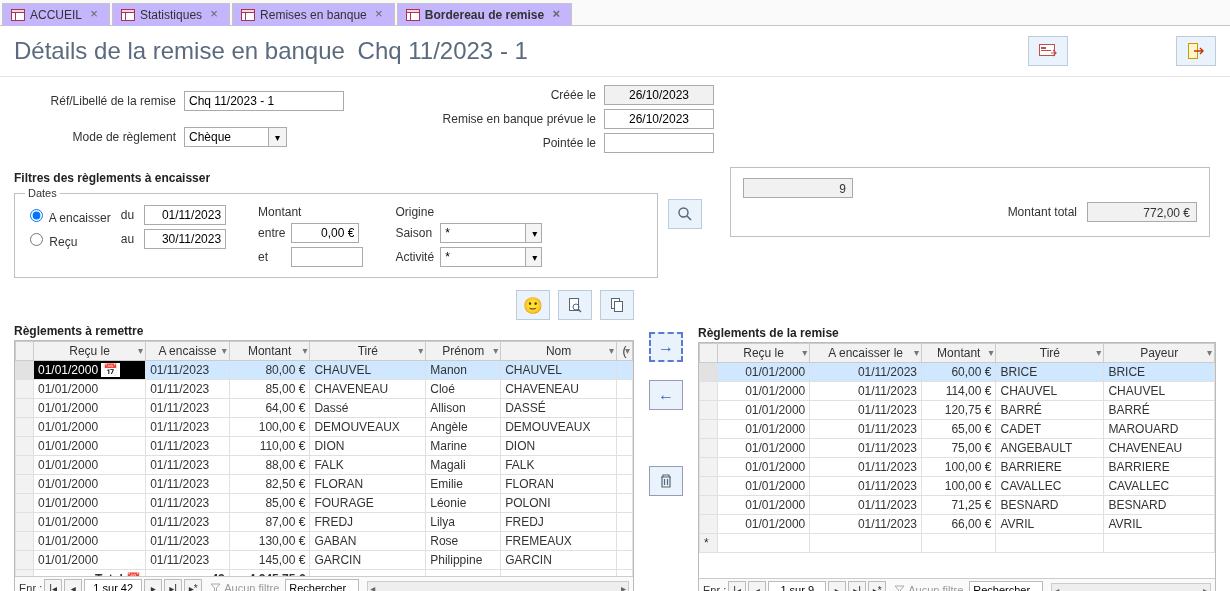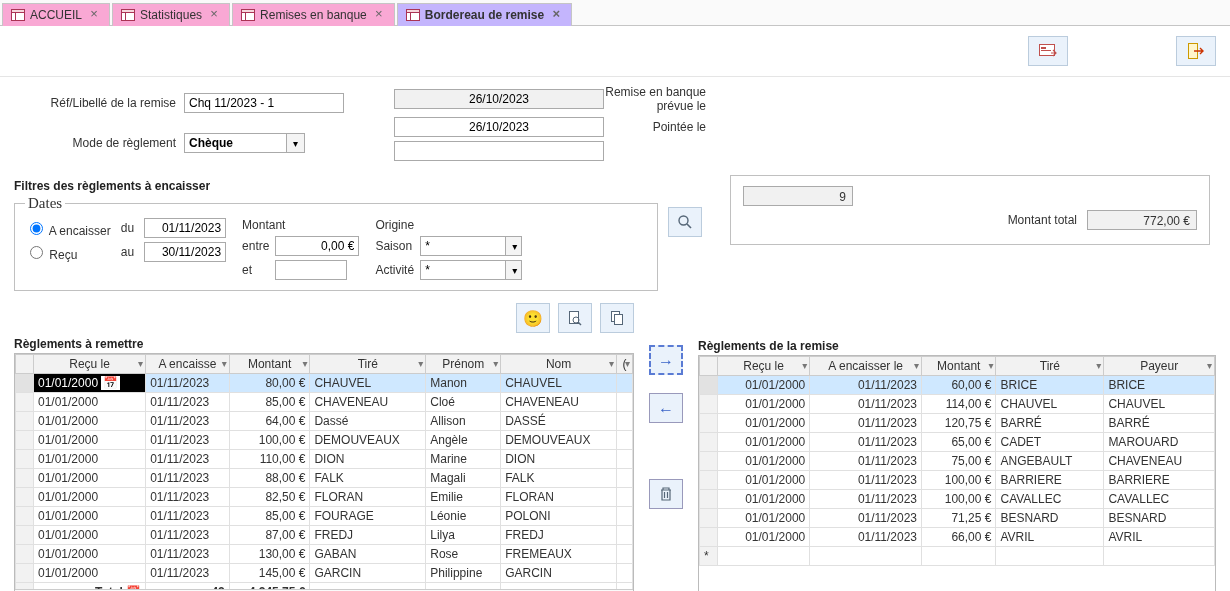--- a/index.html
+++ b/index.html
@@ -1,20 +1,20 @@
 <!DOCTYPE html>
 <html><head>
 <meta charset="utf-8">
 <style>
 * { box-sizing: border-box; font-family: "Segoe UI", Arial, sans-serif; }
 body { margin: 0; padding: 0; background: #fff; font-size: 12px; color: #333; width: 1230px; }
 
 
 .tabstrip { display: flex; align-items: flex-end; border-bottom: 1px solid #c5c5c5; background: #fafafa; padding-left: 2px; height: 26px; }
-.tab { display: flex; align-items: center; gap: 5px; padding: 4px 8px; border: 1px solid #c5c5c5; border-bottom: none; background: #f9a8d4; margin-right: 2px; font-size: 12px; position: relative; top: 1px; }
+.tab { display: flex; align-items: center; gap: 5px; padding: 4px 8px; border: 1px solid #c5c5c5; border-bottom: none; background: #c4b5fd; margin-right: 2px; font-size: 12px; position: relative; top: 1px; }
 .tab.active { background: #c4b5fd; font-weight: 600; }
 .tab .ticon { width: 14px; height: 12px; display: inline-flex; }
 .tab .close { width: 14px; height: 14px; text-align: center; line-height: 12px; cursor: pointer; color: #666; font-size: 13px; }
 
 
 .title-row { display: flex; align-items: center; padding: 10px 14px; border-bottom: 1px solid #e5e5e5; }
 .big-title { font-size: 24px; color: #5b6b7d; font-weight: 400; }
 .big-title .sub { margin-left: 6px; }
 .title-spacer { flex: 1; }
 .hdr-btn { width: 40px; height: 30px; border: 1px solid #bcd; background: #eaf2fb; display: flex; align-items: center; justify-content: center; margin-left: 8px; cursor: pointer; }
@@ -25,22 +25,22 @@
 .lbl { text-align: right; padding-right: 8px; color: #333; }
 .inp { height: 20px; border: 1px solid #aaa; padding: 1px 4px; font-size: 12px; background: #fff; }
 .inp.readonly { background: #f1f1f1; text-align: center; }
 .inp.right { text-align: right; }
 
 
 .subhead { font-weight: 700; font-size: 12px; margin: 4px 0 2px 0; color: #222; }
 
 
 fieldset.filters { border: 1px solid #c0c0c0; padding: 6px 10px 10px 10px; margin: 0; }
-.filters legend { font-size: 15px; padding: 0 3px; font-family: Liberation Serif, serif; }
-.filters-line { display: flex; align-items: flex-start; gap: 16px; }
+.filters legend { font-size: 11px; padding: 0 3px; }
+.filters-line { display: flex; align-items: flex-start; gap: 32px; }
 .dates-block { display: grid; grid-template-columns: auto auto auto; row-gap: 4px; column-gap: 10px; align-items: center; }
 .montant-block, .origine-block { }
 .mini-lbl { font-size: 12px; }
 .btn-search { width: 34px; height: 30px; border: 1px solid #bcd; background: #eaf2fb; display: flex; align-items: center; justify-content: center; cursor: pointer; margin-top: 12px; }
 
 
 .cols { display: flex; gap: 28px; align-items: flex-start; margin-top: 6px; }
 .col-left { width: 688px; }
 .col-right { width: 480px; }
 .totals-box { border: 1px solid #c0c0c0; padding: 10px 12px; }
@@ -126,20 +126,24 @@
           <rect x="0.5" y="0.5" width="13" height="3" fill="#f6d6dc" stroke="#a35"></rect>
           <line x1="4.5" y1="4" x2="4.5" y2="11" stroke="#a35"></line>
         </svg>
       </span>
       <span>Bordereau de remise</span>
       <span class="close">×</span>
     </div>
   </div>
 
 <div class="title-row">
+  <div class="big-title">
+    <span>Détails de la remise en banque</span>
+    <span class="sub">Chq 11/2023 - 1</span>
+  </div>
   <div class="title-spacer"></div>
   <div class="hdr-btn">
     <svg width="18" height="14" viewBox="0 0 18 14">
         <rect x="0.5" y="0.5" width="15" height="11" fill="#fff" stroke="#c0504d"></rect>
         <rect x="2" y="3" width="5" height="2" fill="#c0504d"></rect>
         <rect x="2" y="6" width="10" height="1" fill="#c0504d"></rect>
         <path d="M12 9 L17 9 M14 6 L17 9 L14 12" fill="none" stroke="#c0504d" stroke-width="1.2"></path>
       </svg>
   </div>
   <div style="width:100px"></div>
@@ -152,25 +156,26 @@
 </div>
 
 <div class="form-body">
 
   <div style="display:flex; gap:40px;">
     <div class="form-rows" style="grid-template-columns:170px 160px; width:340px;">
       <div class="lbl">Réf/Libellé de la remise</div>
       <input class="inp" value="Chq 11/2023 - 1" style="">
       <div class="lbl">Mode de règlement</div>
       <div style="display:flex;">
-        <input class="inp" style="width: 103px; font-weight: bold;" value="Chèque">
+        <input class="inp" style="width: 85px;" value="Chèque">
         <button style="width:18px;height:20px;border:1px solid #aaa;border-left:none;background:#f4f4f4;font-size:10px;">▾</button>
       </div>
     </div>
     <div class="form-rows" style="grid-template-columns:210px 110px; width:330px;">
+      <div class="lbl">Créée le</div>
       <input class="inp readonly" readonly="" value="26/10/2023" style="">
       <div class="lbl">Remise en banque prévue le</div>
       <input class="inp" style="text-align: center;" value="26/10/2023">
       <div class="lbl">Pointée le</div>
       <input class="inp" value="" style="">
     </div>
   </div>
 
   <div class="cols">
     <div class="col-left">
@@ -184,21 +189,21 @@
               <span class="mini-lbl">du</span>
               <input class="inp right" style="width: 82px;" value="01/11/2023">
               <label><input type="radio" style=""> <span>Reçu</span></label>
               <span class="mini-lbl">au</span>
               <input class="inp right" style="width: 82px;" value="30/11/2023">
             </div>
             <div class="montant-block">
               <div class="mini-lbl">Montant</div>
               <div style="display:grid;grid-template-columns:auto auto;row-gap:4px;column-gap:6px;align-items:center;margin-top:4px;">
                 <span class="mini-lbl">entre</span>
-                <input class="inp right" style="width: 84px;" value="0,00 €">
+                <input class="inp right" style="width: 68px;" value="0,00 €">
                 <span class="mini-lbl">et</span>
                 <input class="inp right" style="width: 72px;" value="">
               </div>
             </div>
             <div class="origine-block">
               <div class="mini-lbl">Origine</div>
               <div style="display:grid;grid-template-columns:auto auto;row-gap:4px;column-gap:6px;align-items:center;margin-top:4px;">
                 <span class="mini-lbl">Saison</span>
                 <div style="display:flex;">
                     <input class="inp" style="width: 86px;" value="*">

